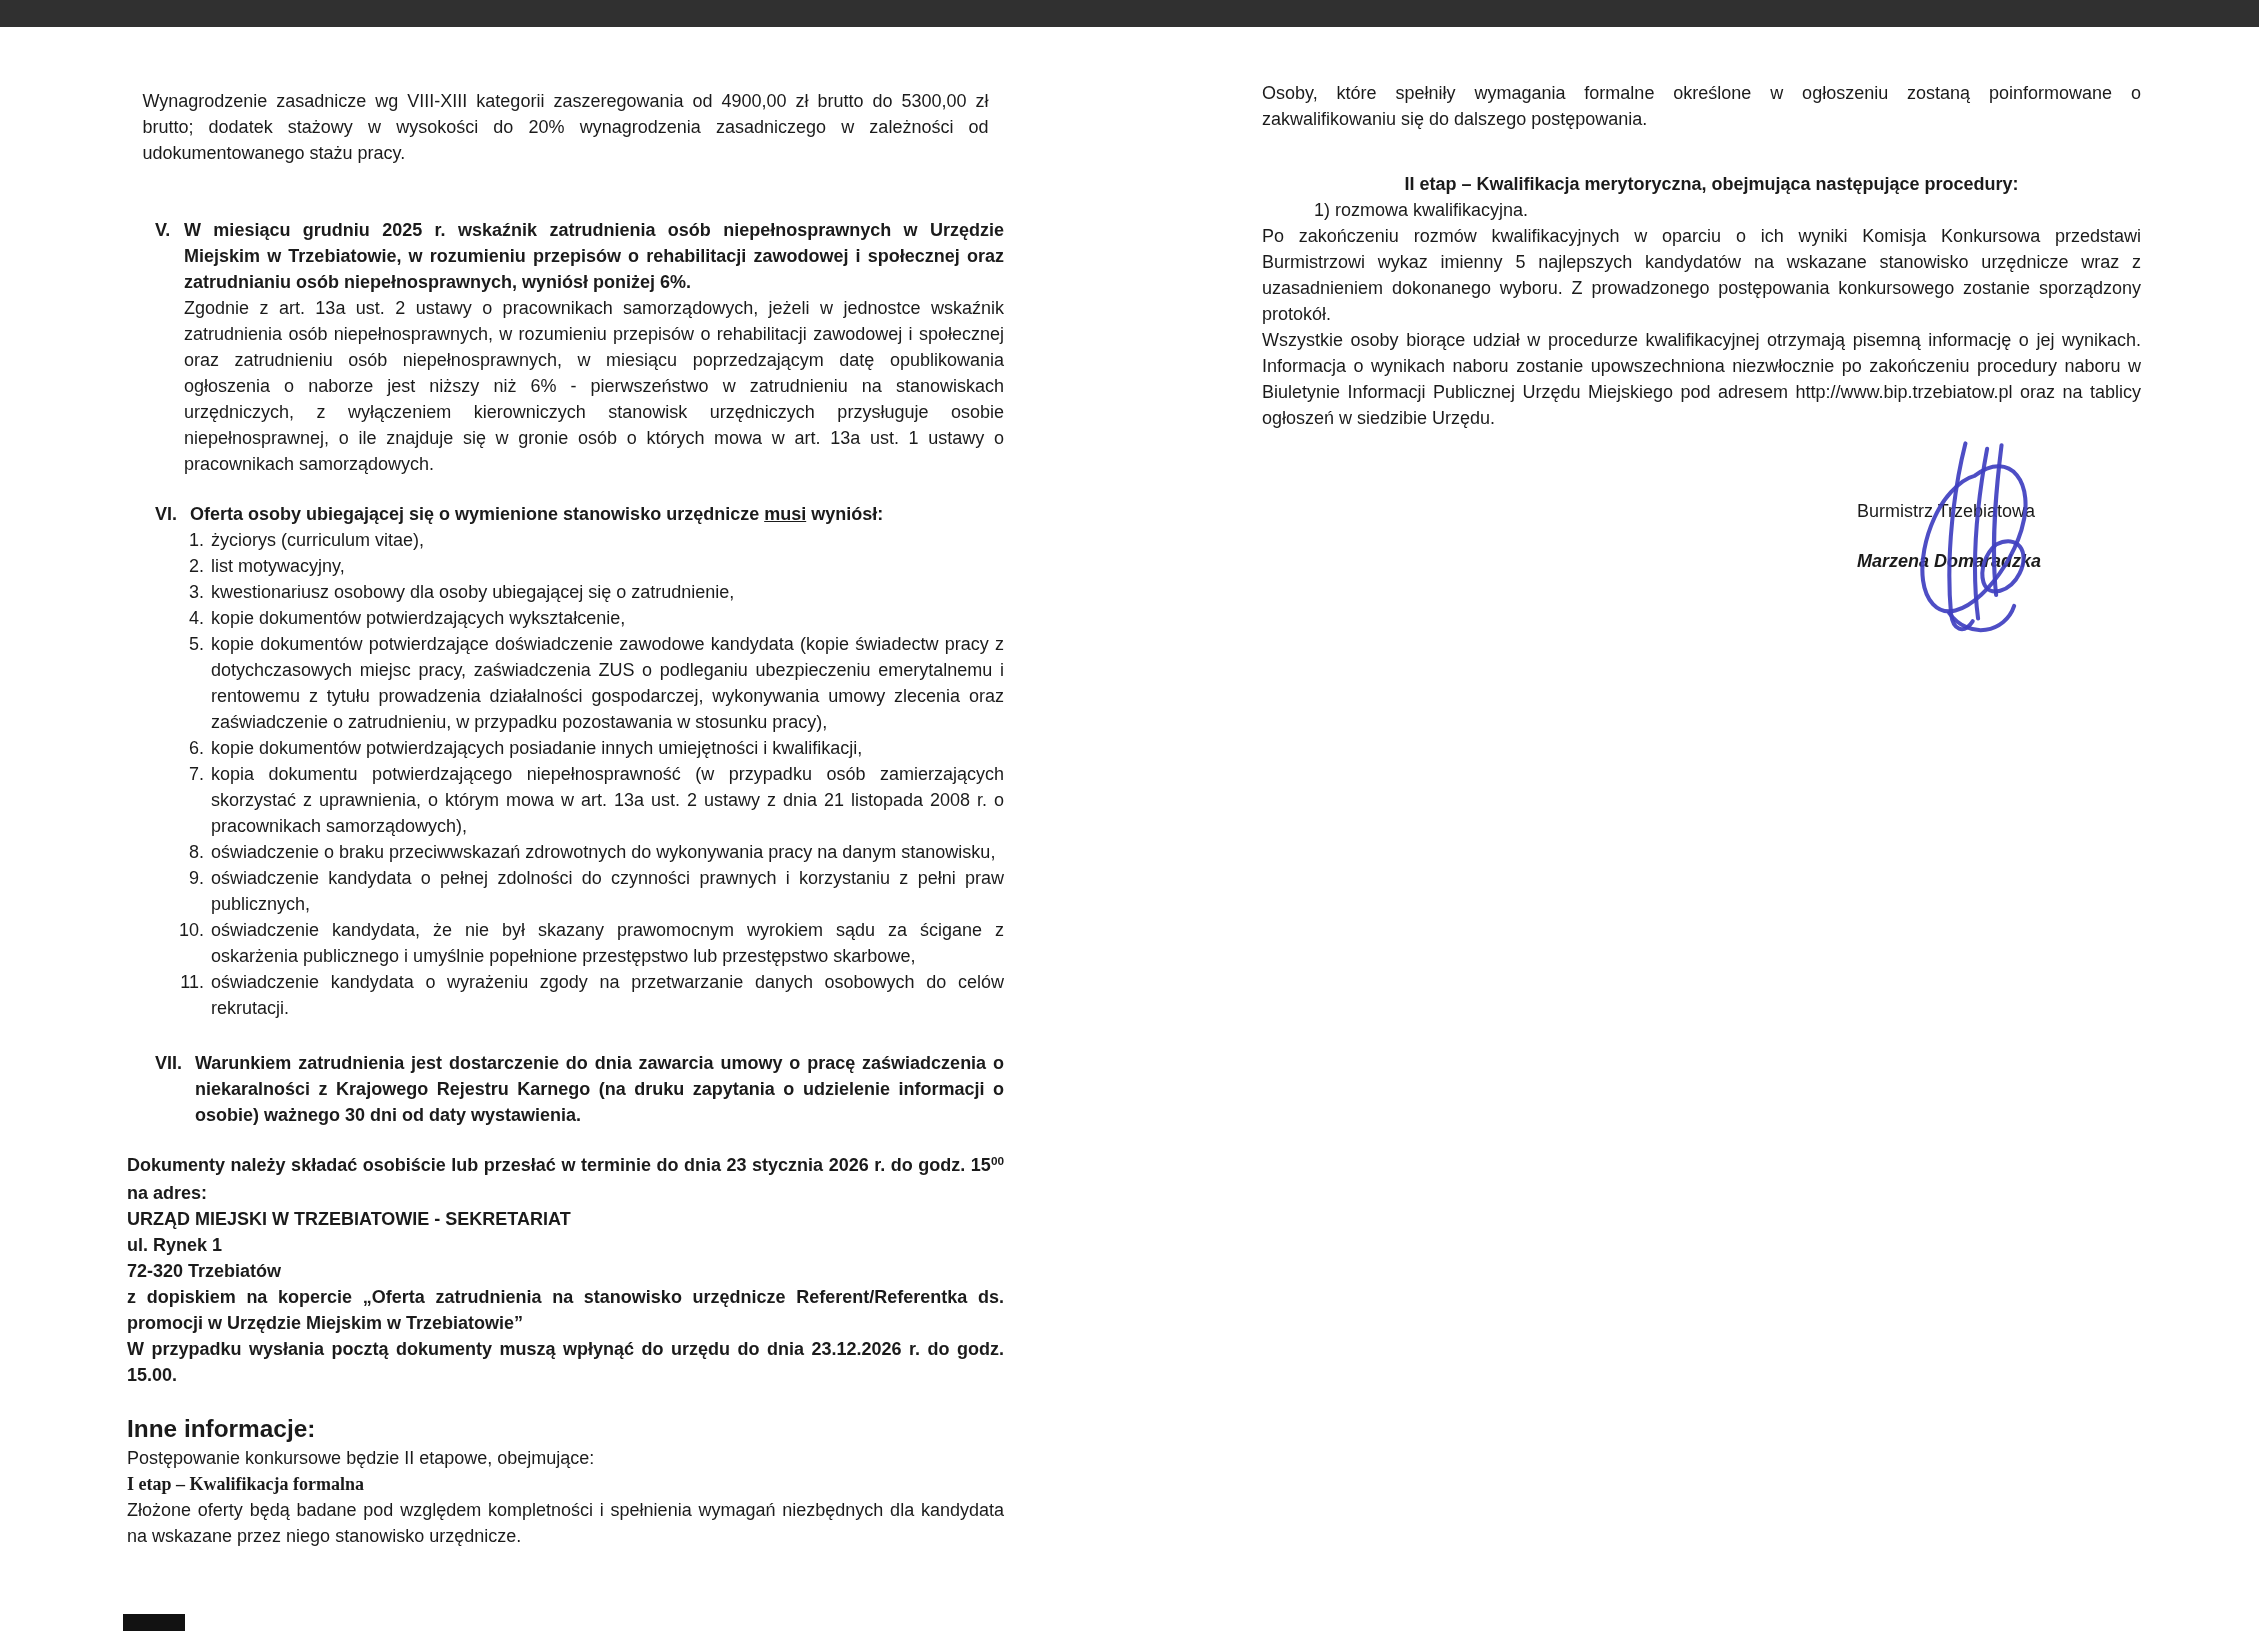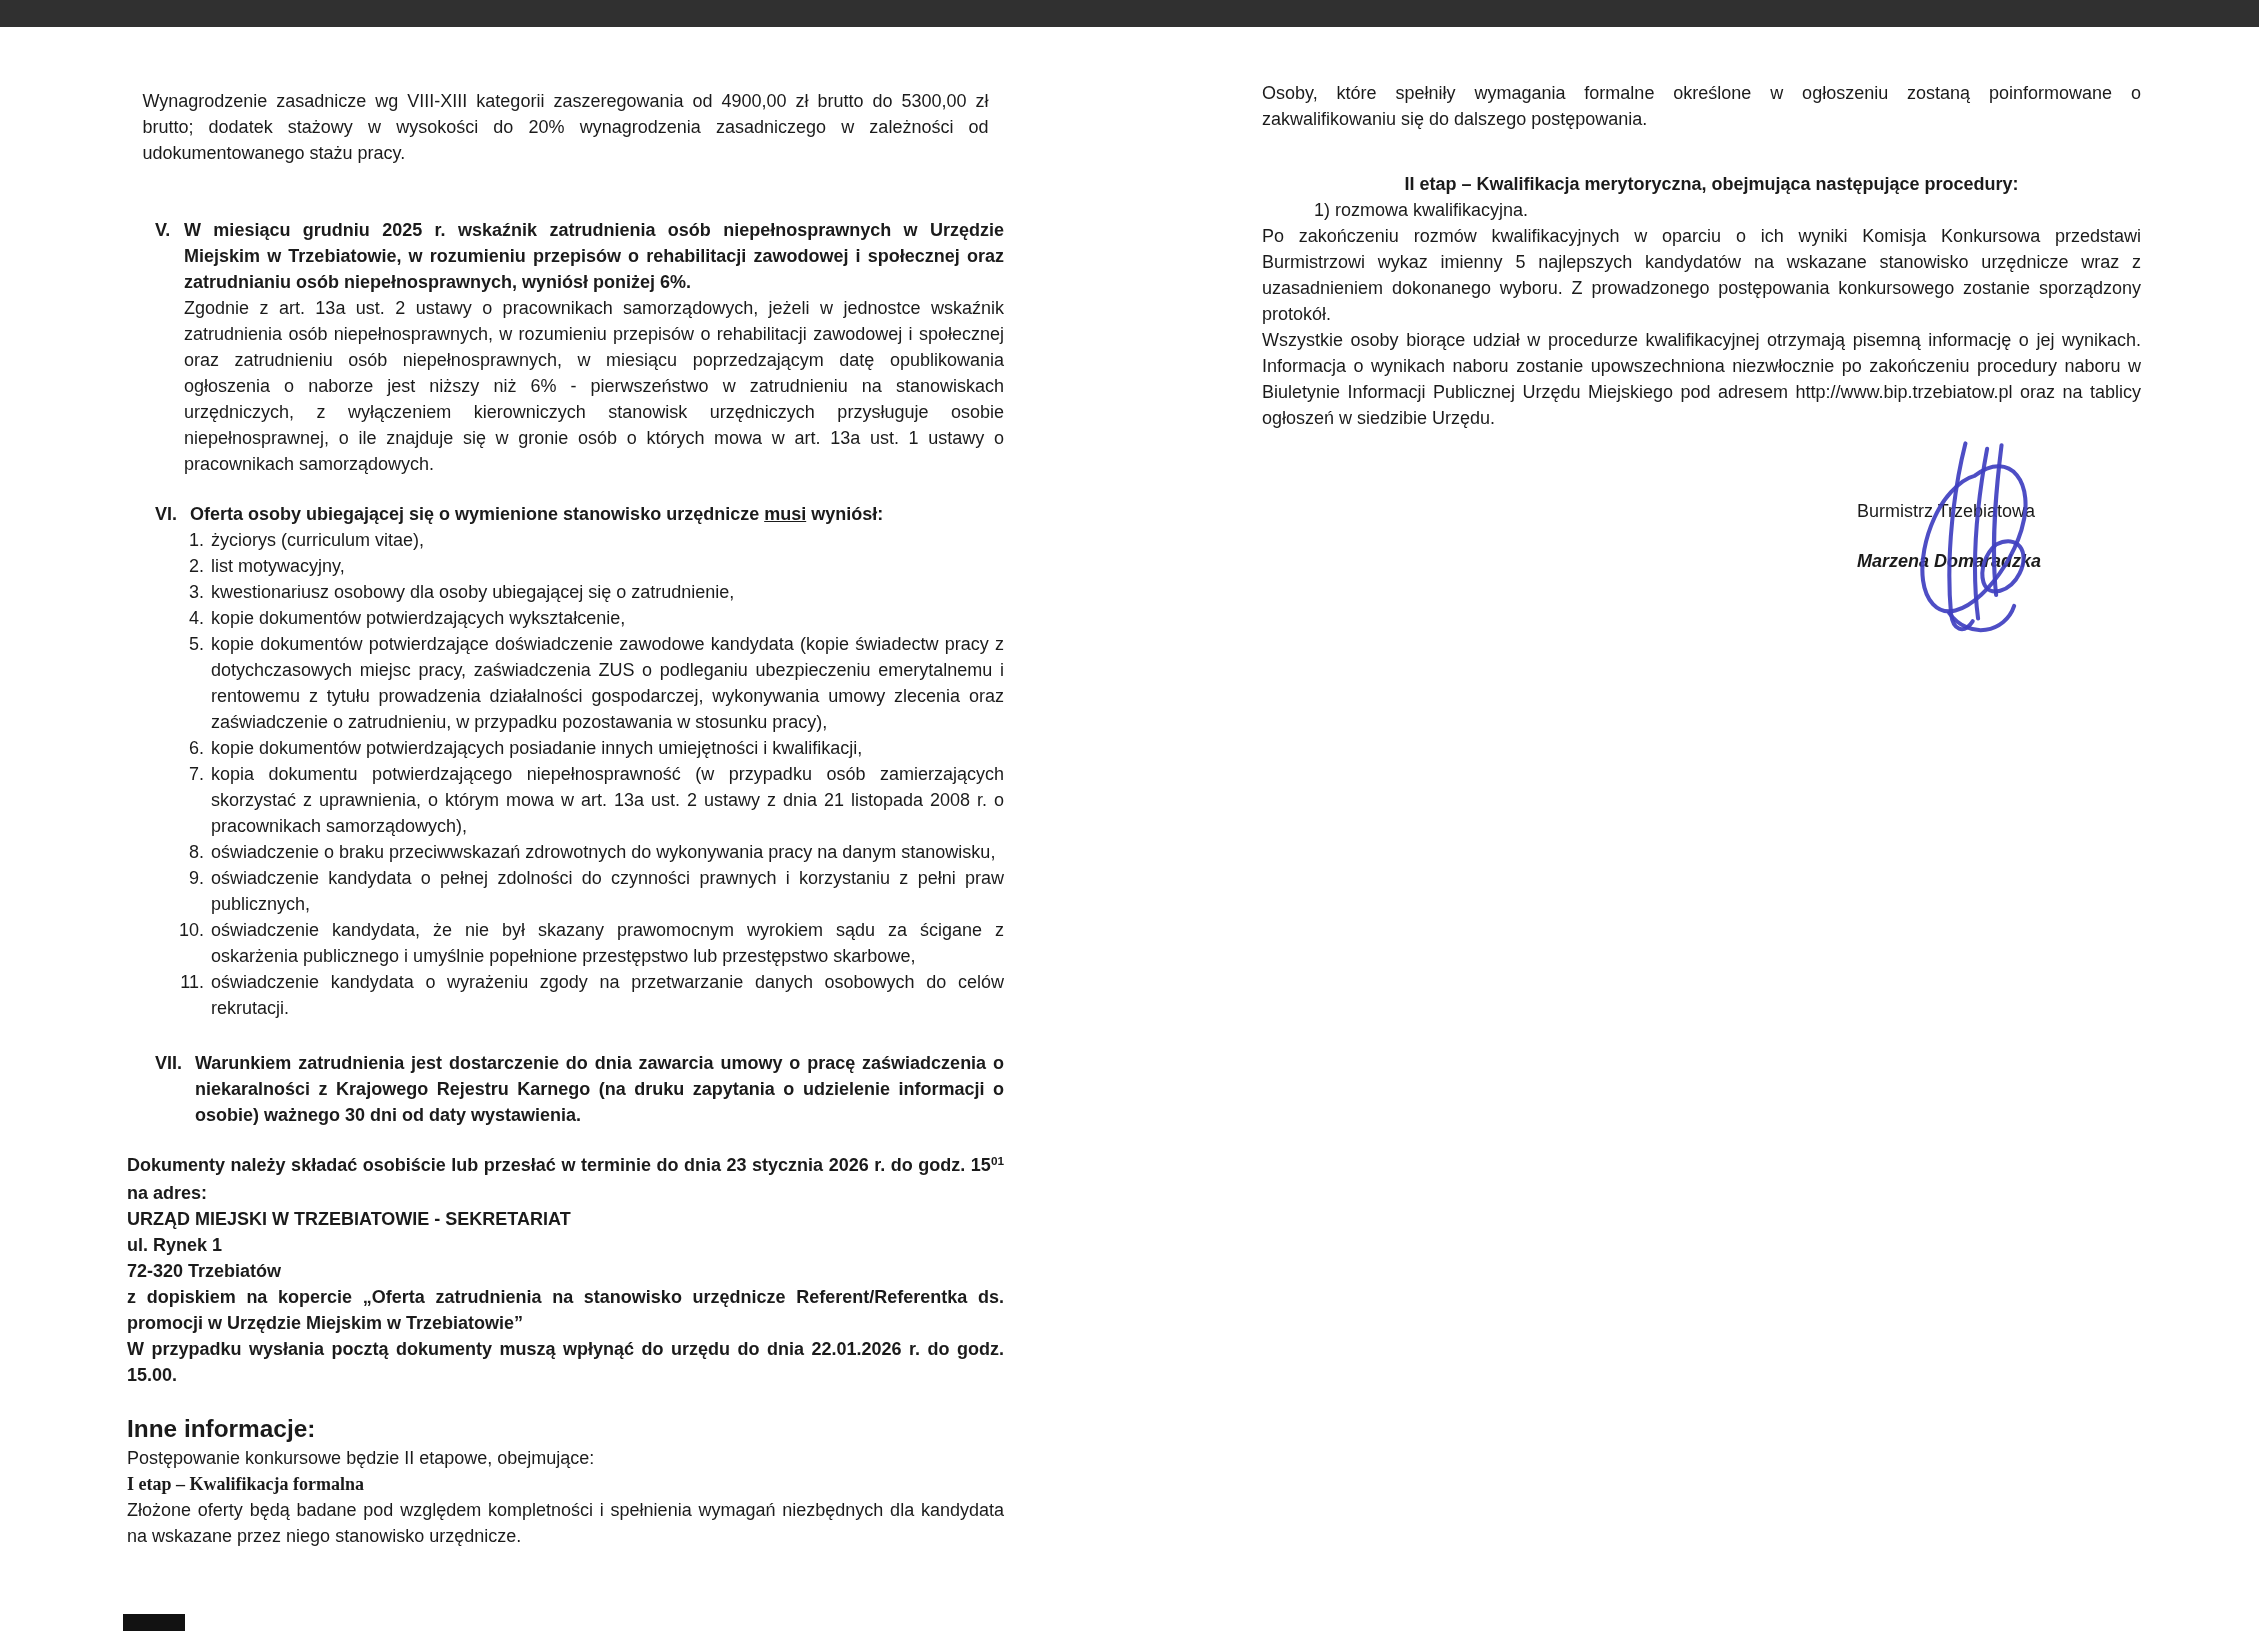--- a/index.html
+++ b/index.html
@@ -82,26 +82,26 @@
     <div class="item"><span class="inum">10.</span><span>oświadczenie kandydata, że nie był skazany prawomocnym wyrokiem sądu za ścigane z oskarżenia publicznego i umyślnie popełnione przestępstwo lub przestępstwo skarbowe,</span></div>
     <div class="item"><span class="inum">11.</span><span>oświadczenie kandydata o wyrażeniu zgody na przetwarzanie danych osobowych do celów rekrutacji.</span></div>
   </div>
 
   <div class="sec sec-vii">
     <span class="num">VII.</span>
     <span>Warunkiem zatrudnienia jest dostarczenie do dnia zawarcia umowy o pracę zaświadczenia o niekaralności z Krajowego Rejestru Karnego (na druku zapytania o udzielenie informacji o osobie) ważnego 30 dni od daty wystawienia.</span>
   </div>
 
   <div class="submission">
-    <div><span>Dokumenty należy składać osobiście lub przesłać w terminie do dnia 23 stycznia 2026 r. do godz. 15</span><span class="sup">01</span><span> na adres:</span></div>
+    <div><span>Dokumenty należy składać osobiście lub przesłać w terminie do dnia 23 stycznia 2026 r. do godz. 15</span><span class="sup">00</span><span> na adres:</span></div>
     <div class="plain-left">URZĄD MIEJSKI W TRZEBIATOWIE - SEKRETARIAT</div>
     <div class="plain-left">ul. Rynek 1</div>
     <div class="plain-left">72-320 Trzebiatów</div>
     <div>z dopiskiem na kopercie „Oferta zatrudnienia na stanowisko urzędnicze Referent/Referentka ds. promocji w Urzędzie Miejskim w Trzebiatowie”</div>
-    <div>W przypadku wysłania pocztą dokumenty muszą wpłynąć do urzędu do dnia 22.01.2026 r. do godz. 15.00.</div>
+    <div>W przypadku wysłania pocztą dokumenty muszą wpłynąć do urzędu do dnia 23.12.2026 r. do godz. 15.00.</div>
   </div>
 
   <div class="other-heading">Inne informacje:</div>
   <div class="plain-left">Postępowanie konkursowe będzie  II etapowe, obejmujące:</div>
   <div class="plain-left bold">I  etap – Kwalifikacja formalna</div>
   <div>Złożone oferty będą badane pod względem kompletności i spełnienia wymagań niezbędnych dla kandydata na wskazane przez niego stanowisko urzędnicze.</div>
 
 </div>
 
 <div class="col col-right">

